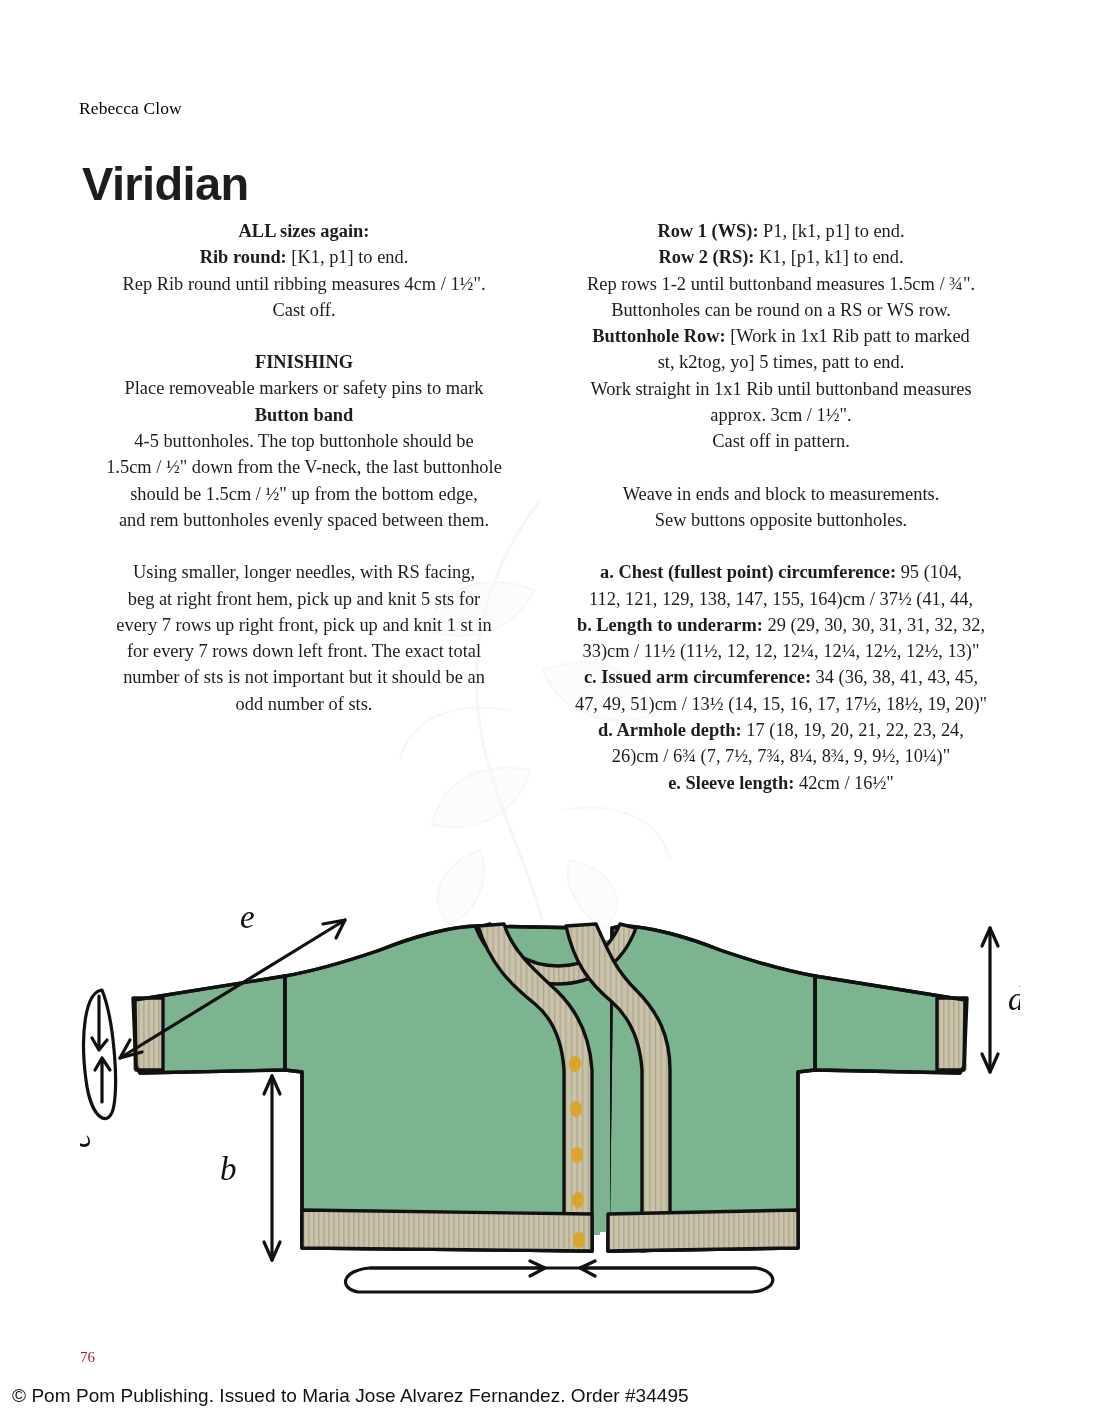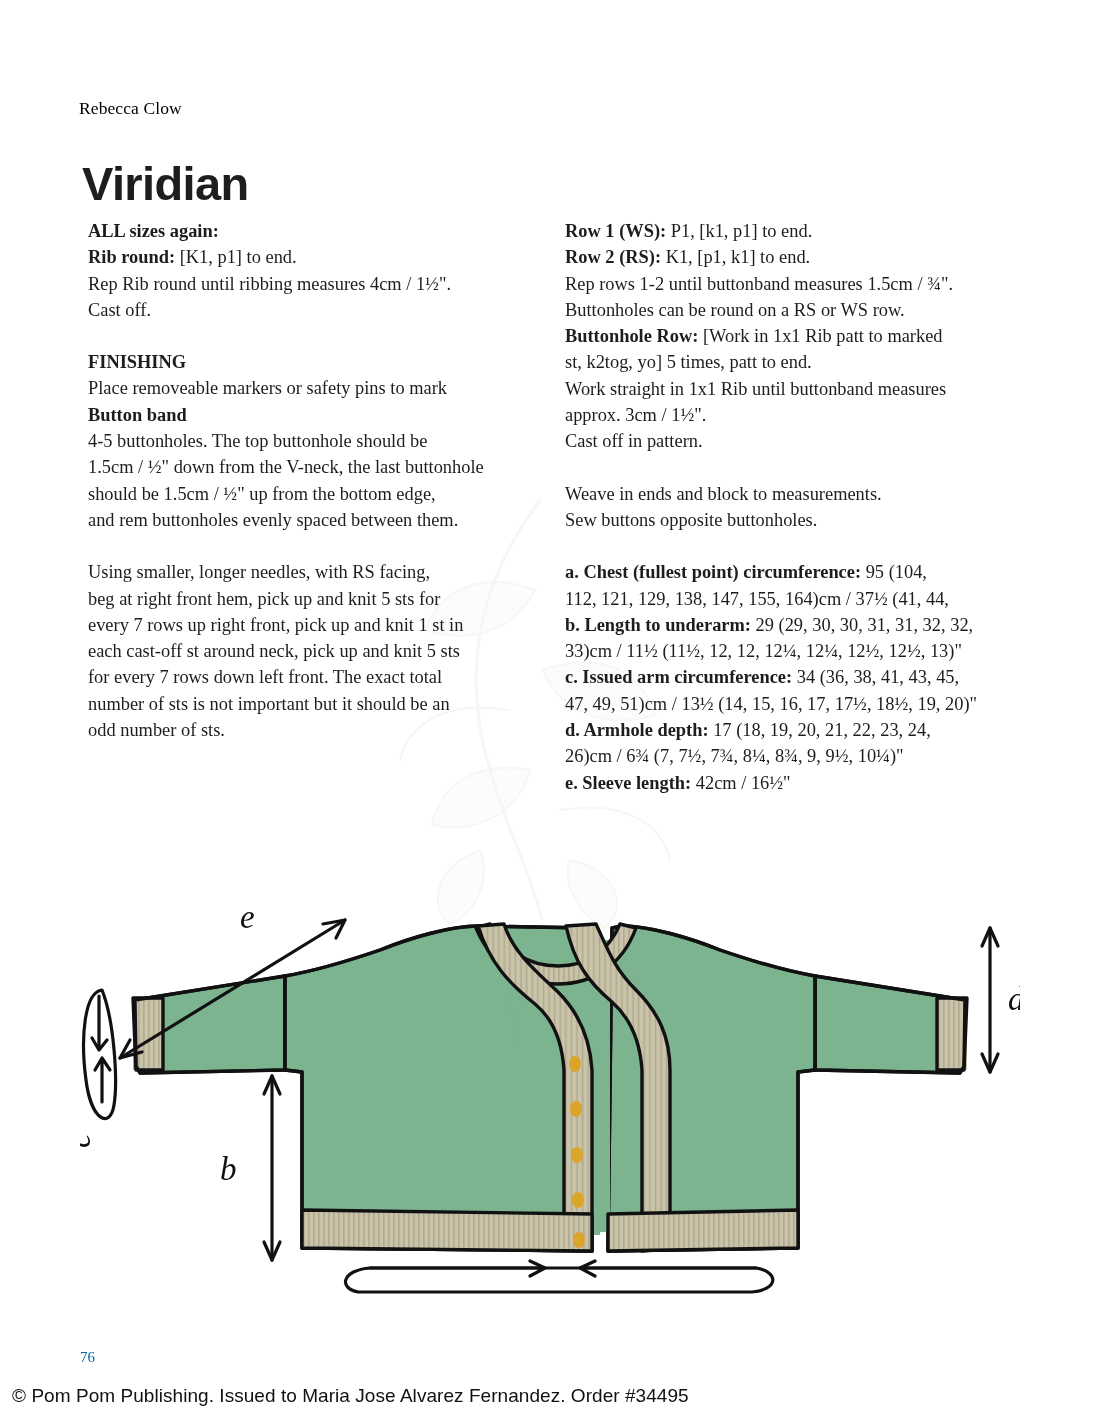--- a/index.html
+++ b/index.html
@@ -59,41 +59,41 @@
   .col {
     position: absolute;
     top: 218px;
     font-size: 18.4px;
     line-height: 26.3px;
     color: #1d1d1b;
   }
   #col-left  { left: 80px;  width: 440px; }
   #col-right { left: 557px; width: 440px; }
 
-  .para { margin: 0 0 0 8px; }
+  .para { margin: 0 0 0 8px; text-align: center; }
   .gap { height: 26px; }
   b, .b { font-weight: bold; }
 
   
   #illustration {
     position: absolute;
     left: 80px;
     top: 880px;
     width: 940px;
     height: 420px;
     z-index: 3;
   }
 
   
   #page-number {
     position: absolute;
     left: 80px;
     top: 1349px;
     font-size: 15px;
-    color: #0369a1;
+    color: #b91c1c;
   }
   #copyright {
     position: absolute;
     left: 12px;
     top: 1385px;
     font-family: "Liberation Sans", "DejaVu Sans", sans-serif;
     font-size: 19px;
     color: #111;
     letter-spacing: 0.05px;
   }
@@ -129,21 +129,20 @@
     <div class="para"><span>Place removeable markers or safety pins to mark</span></div>
     <div class="para"><b>Button band</b></div>
     <div class="para"><span>4-5 buttonholes. The top buttonhole should be</span></div>
     <div class="para"><span>1.5cm / ½" down from the V-neck, the last buttonhole</span></div>
     <div class="para"><span>should be 1.5cm / ½" up from the bottom edge,</span></div>
     <div class="para"><span>and rem buttonholes evenly spaced between them.</span></div>
     <div class="gap"></div>
     <div class="para"><span>Using smaller, longer needles, with RS facing,</span></div>
     <div class="para"><span>beg at right front hem, pick up and knit 5 sts for</span></div>
     <div class="para"><span>every 7 rows up right front, pick up and knit 1 st in</span></div>
-    <div class="para"><span>each cast-off st around neck, pick up and knit 5 sts</span></div>
     <div class="para"><span>for every 7 rows down left front. The exact total</span></div>
     <div class="para"><span>number of sts is not important but it should be an</span></div>
     <div class="para"><span>odd number of sts.</span></div>
   </div>
 
   <div class="col" id="col-right">
     <div class="para"><b>Row 1 (WS):</b><span> P1, [k1, p1] to end.</span></div>
     <div class="para"><b>Row 2 (RS):</b><span> K1, [p1, k1] to end.</span></div>
     <div class="para"><span>Rep rows 1-2 until buttonband measures 1.5cm / ¾".</span></div>
     <div class="para"><span>Buttonholes can be round on a RS or WS row.</span></div>

